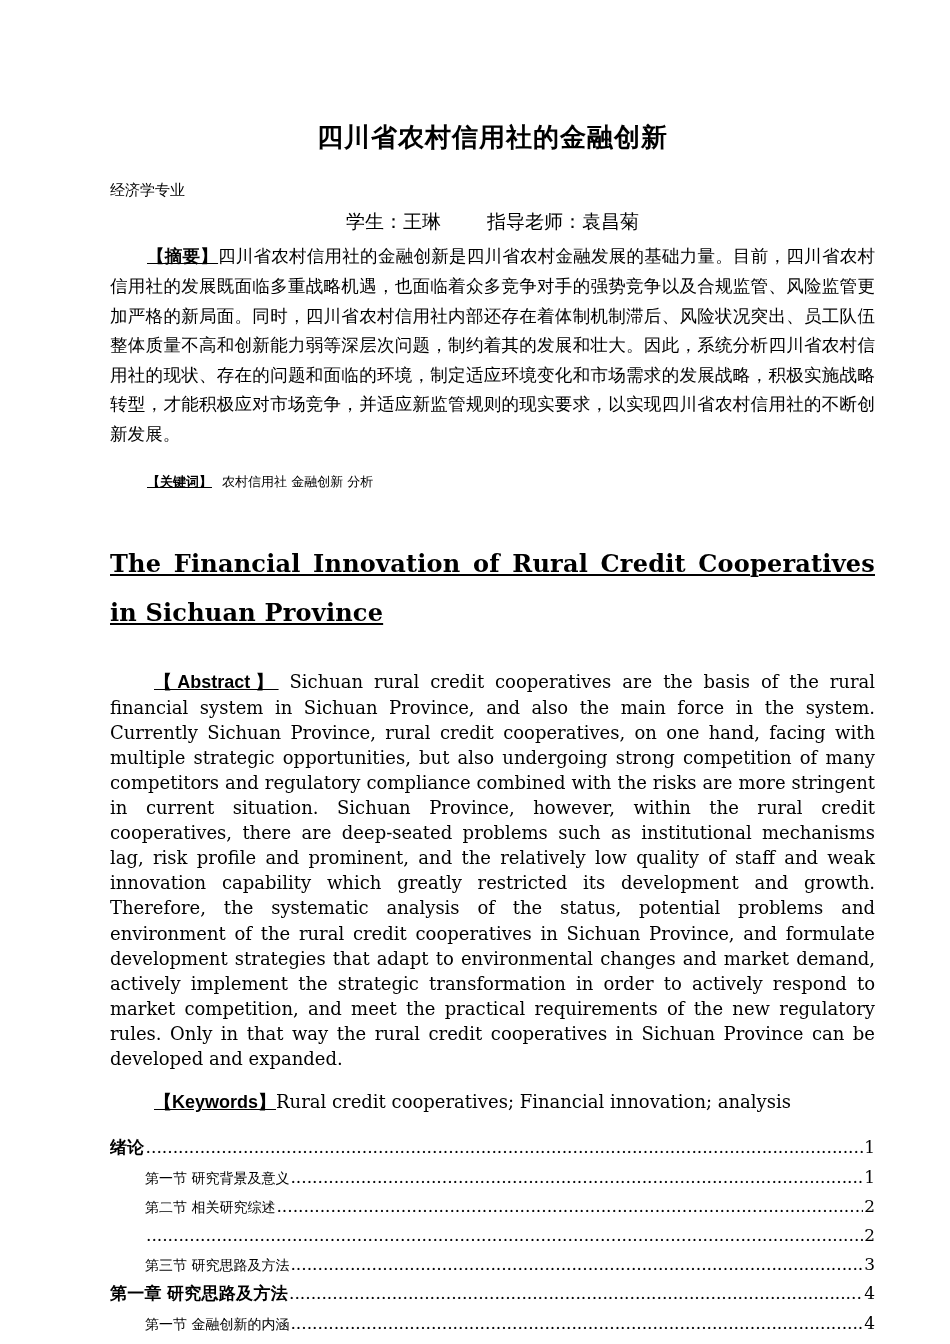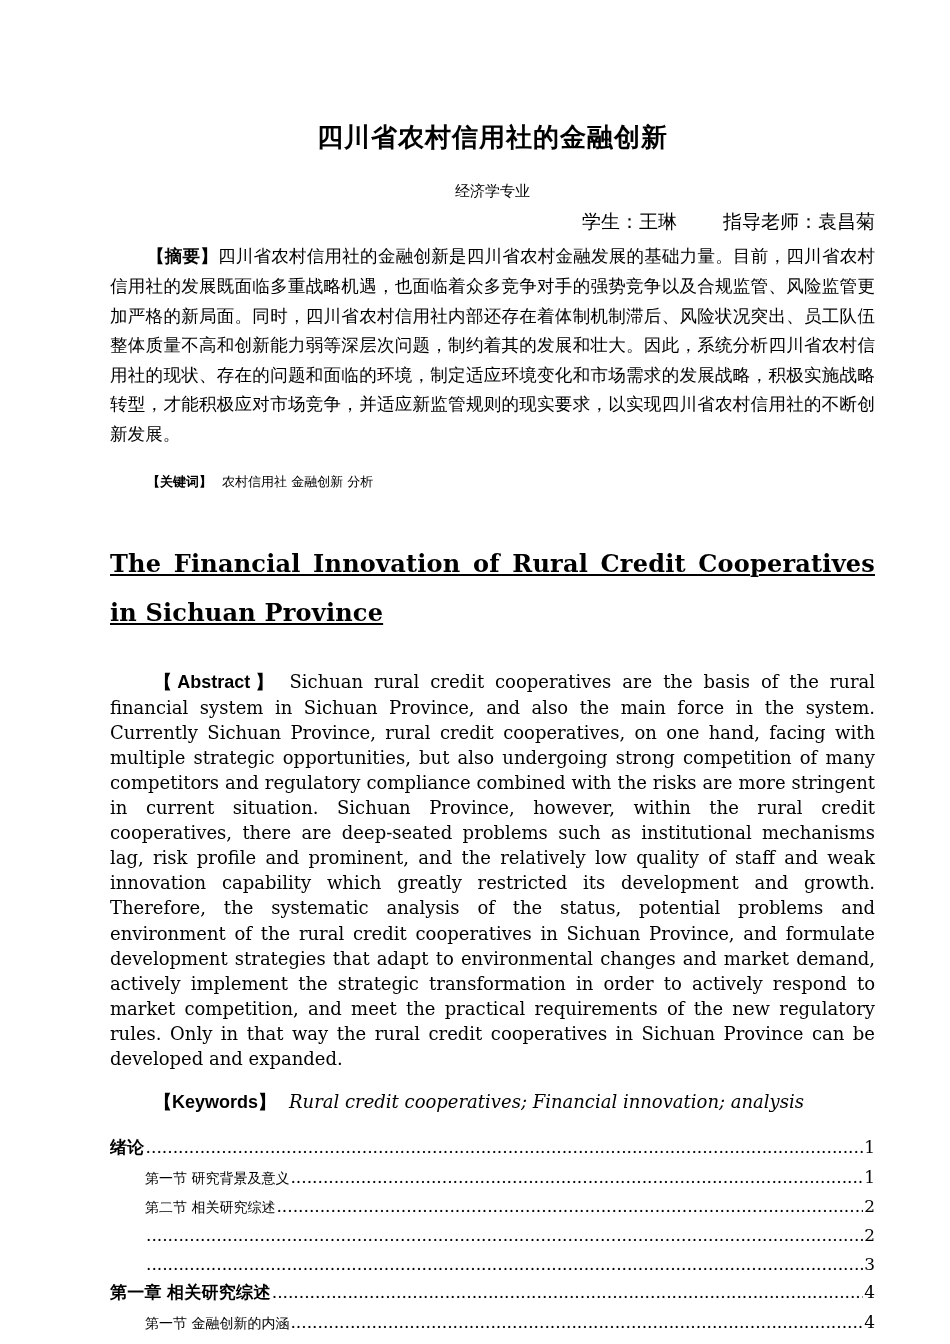--- a/index.html
+++ b/index.html
@@ -35,28 +35,28 @@
   .cn-title {
     text-align: center;
     font-family: "Liberation Sans", "DejaVu Sans", sans-serif;
     font-size: 26px;
     font-weight: 700;
     letter-spacing: 1px;
     margin-top: 122px;
     line-height: 1.2;
   }
   .cn-major {
-    text-align: center;
-    font-family: Liberation Sans, sans-serif;
+    text-align: left;
+    font-family: Liberation Serif, serif;
     font-size: 15px;
     margin-top: 28px;
     line-height: 1.3;
   }
   .cn-people {
-    text-align: right;
+    text-align: center;
     font-family: "DejaVu Serif", "Liberation Serif", serif;
     font-size: 19px;
     margin-top: 8px;
     line-height: 1.3;
   }
   .cn-people .gap {
     display: inline-block;
     width: 46px;
   }
 
@@ -67,20 +67,21 @@
     line-height: 29.6px;
     text-align: justify;
     text-align-last: left;
     text-indent: 37px;
     margin-top: 9px;
     letter-spacing: 0.1px;
   }
   .label-b {
     font-weight: 700;
     font-family: "Liberation Sans", "DejaVu Sans", sans-serif;
+    text-decoration: underline;
   }
   .cn-keywords {
     font-family: "DejaVu Serif", "Liberation Serif", serif;
     font-size: 13px;
     line-height: 29.6px;
     text-indent: 37px;
     margin-top: 0px;
   }
   .cn-keywords .kw {
     margin-left: 10px;
@@ -110,22 +111,20 @@
     margin-top: 32px;
   }
   .en-keywords {
     font-family: "DejaVu Serif", "Liberation Serif", serif;
     font-size: 18px;
     line-height: 25.1px;
     text-indent: 44px;
     margin-top: 0;
   }
   .en-keywords .kw {
-    margin-left: 13px;
-    font-style: italic;
   }
 
   
   .toc-heading {
     text-align: center;
     font-family: "DejaVu Serif", "Liberation Serif", serif;
     font-size: 16px;
     margin-top: 2px;
     line-height: 1.4;
   }
@@ -214,25 +213,26 @@
         <div class="toc-row lvl2">
           <span class="t-label">第二节 相关研究综述</span>
           <span class="t-dots">............................................................................................................................................................................................................................</span>
           <span class="t-page">2</span>
         </div>
         <div class="toc-row lvl2">
           <span class="t-dots">............................................................................................................................................................................................................................</span>
           <span class="t-page">2</span>
         </div>
         <div class="toc-row lvl2">
+          <span class="t-label">第三节 研究思路及方法</span>
           <span class="t-dots">............................................................................................................................................................................................................................</span>
           <span class="t-page">3</span>
         </div>
         <div class="toc-row lvl1">
-          <span class="t-label">第一章  相关研究综述</span>
+          <span class="t-label">第一章  研究思路及方法</span>
           <span class="t-dots">............................................................................................................................................................................................................................</span>
           <span class="t-page">4</span>
         </div>
         <div class="toc-row lvl2">
           <span class="t-label">第一节 金融创新的内涵</span>
           <span class="t-dots">............................................................................................................................................................................................................................</span>
           <span class="t-page">4</span>
         </div>
       </div>
 

